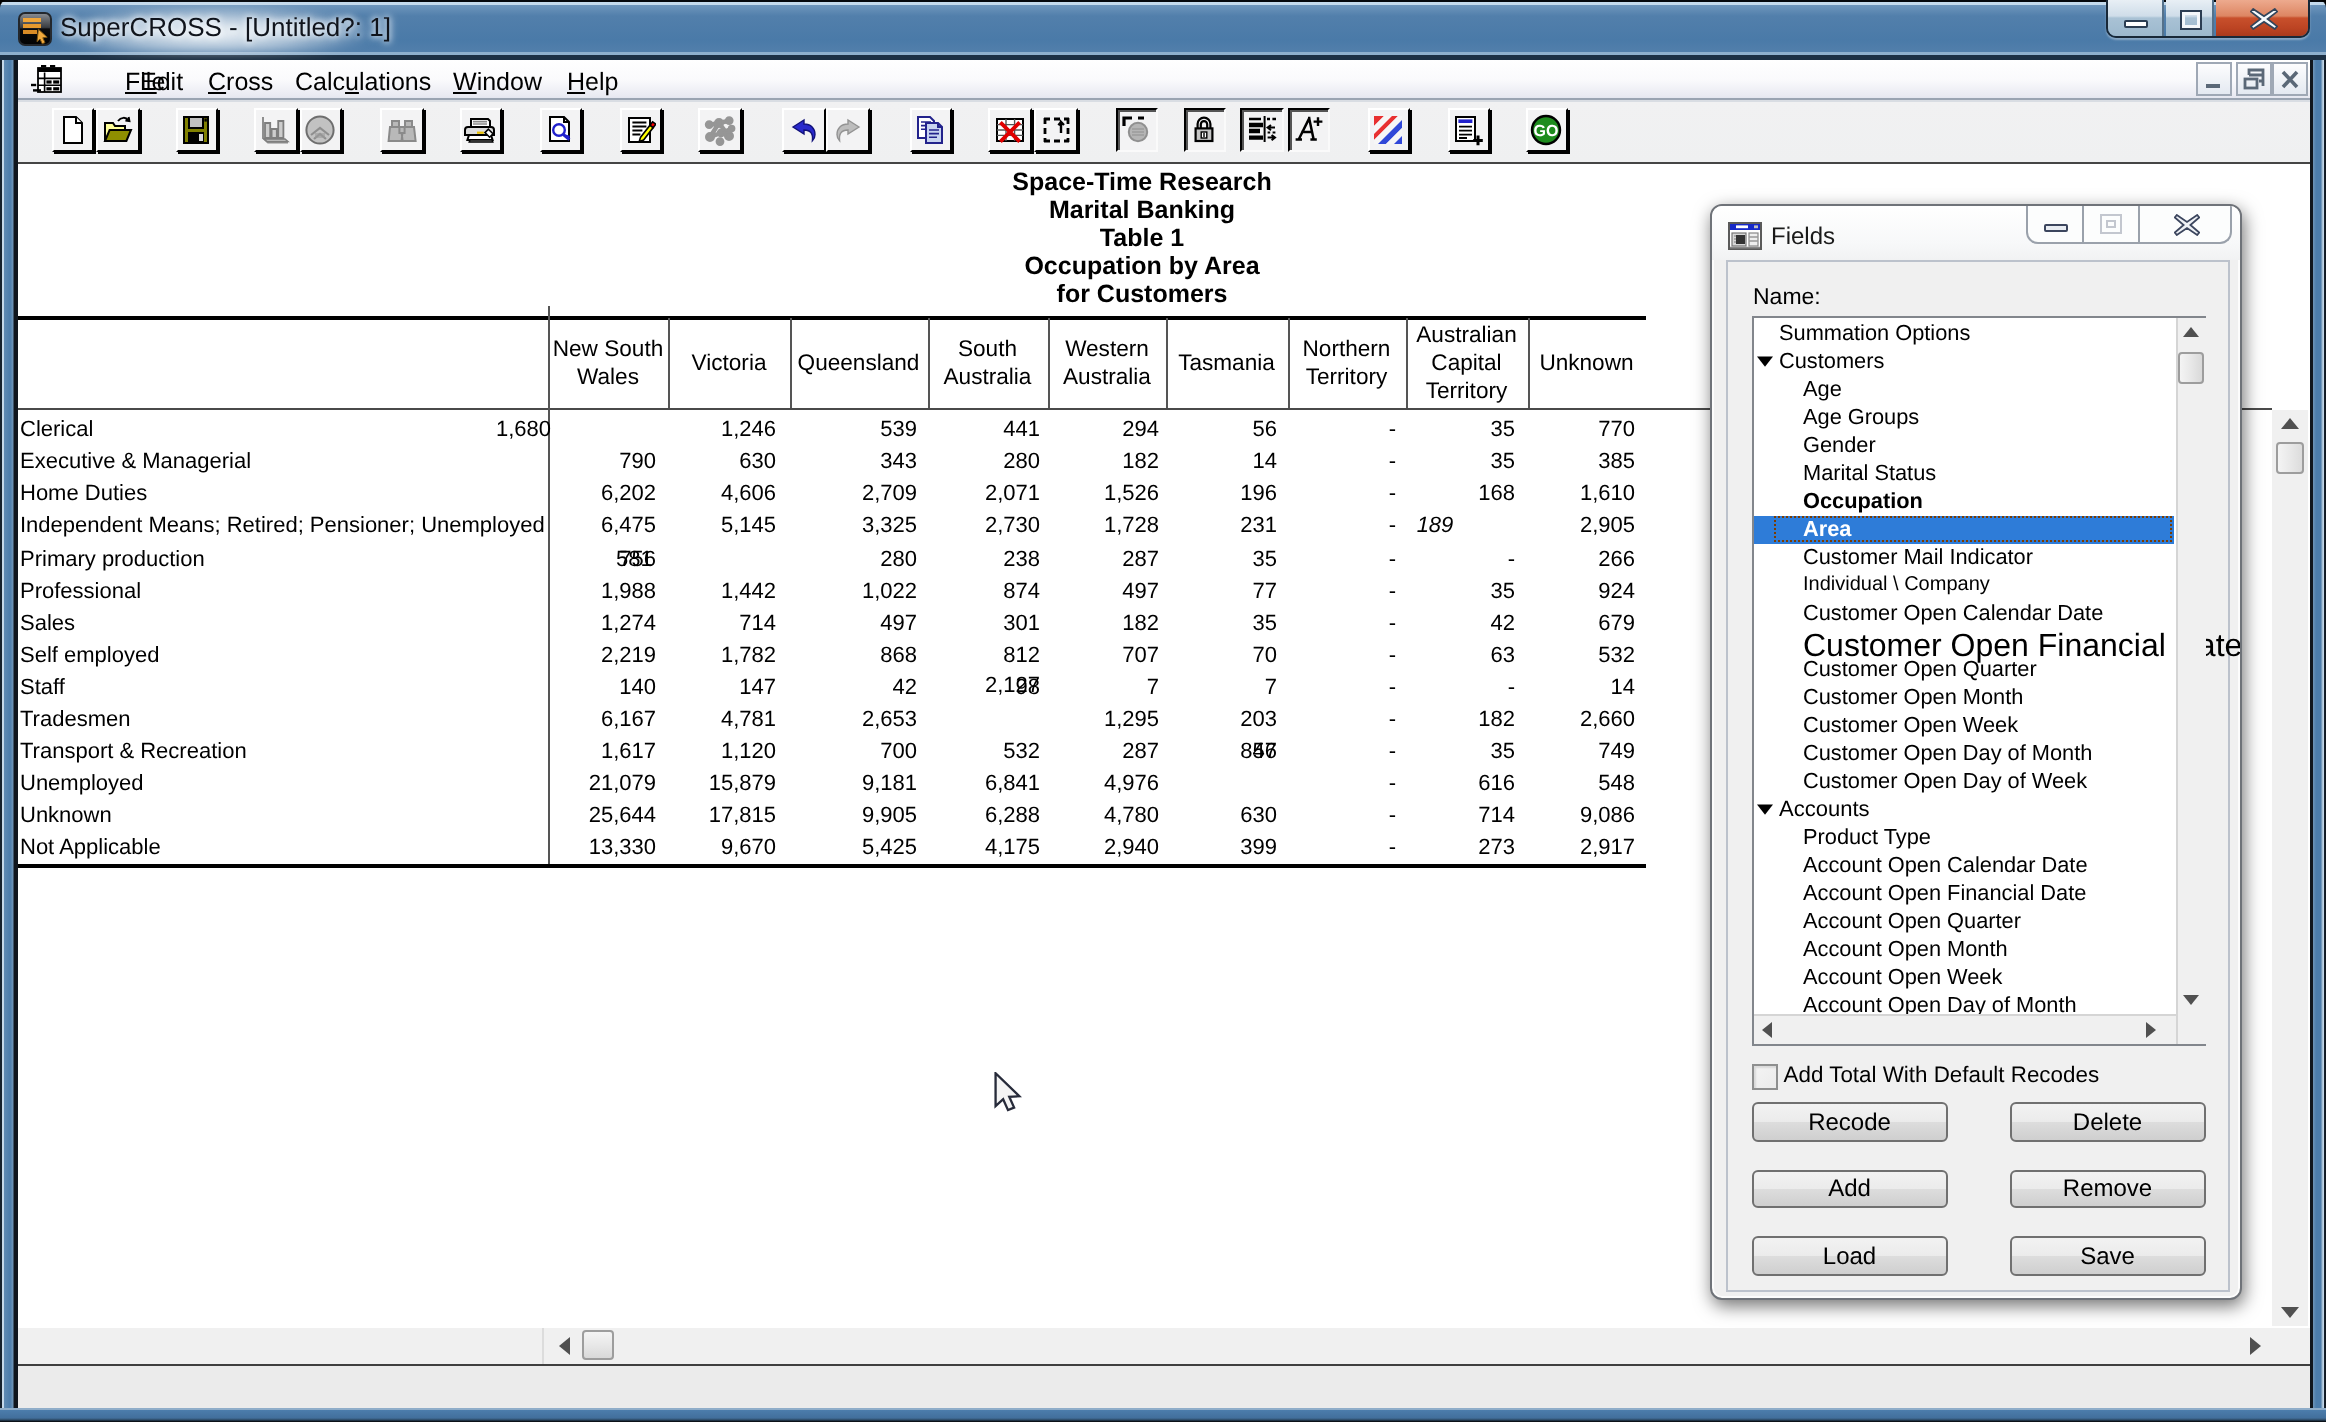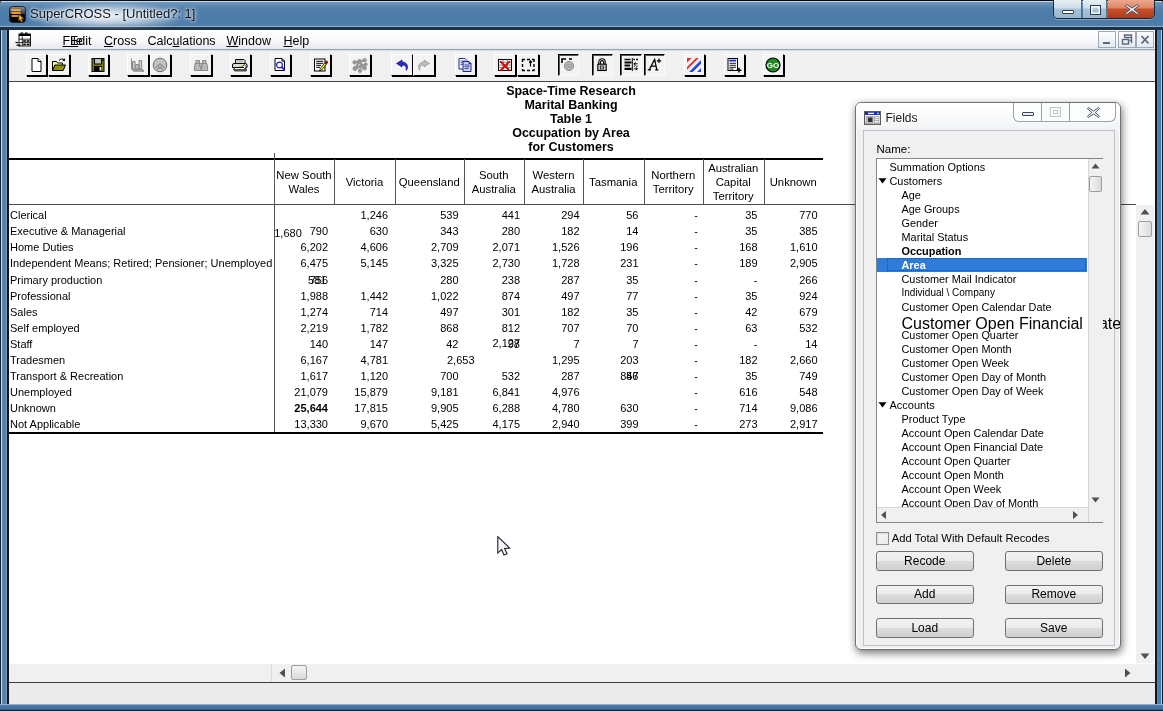--- a/index.html
+++ b/index.html
@@ -254,21 +254,21 @@
 <div class="abs" style="left:274.0px;top:159px;width:60.0px;height:45px;display:flex;align-items:center;justify-content:center;text-align:center;font-size:11.3px;line-height:14px;color:#000;">New South Wales</div>
 <div class="abs" style="left:334.0px;top:159px;width:61.0px;height:45px;display:flex;align-items:center;justify-content:center;text-align:center;font-size:11.3px;line-height:14px;color:#000;">Victoria</div>
 <div class="abs" style="left:395.0px;top:159px;width:68.5px;height:45px;display:flex;align-items:center;justify-content:center;text-align:center;font-size:11.3px;line-height:14px;color:#000;">Queensland</div>
 <div class="abs" style="left:463.5px;top:159px;width:60.5px;height:45px;display:flex;align-items:center;justify-content:center;text-align:center;font-size:11.3px;line-height:14px;color:#000;">South Australia</div>
 <div class="abs" style="left:524.0px;top:159px;width:59.0px;height:45px;display:flex;align-items:center;justify-content:center;text-align:center;font-size:11.3px;line-height:14px;color:#000;">Western Australia</div>
 <div class="abs" style="left:583.0px;top:159px;width:60.5px;height:45px;display:flex;align-items:center;justify-content:center;text-align:center;font-size:11.3px;line-height:14px;color:#000;">Tasmania</div>
 <div class="abs" style="left:643.5px;top:159px;width:59.5px;height:45px;display:flex;align-items:center;justify-content:center;text-align:center;font-size:11.3px;line-height:14px;color:#000;">Northern Territory</div>
 <div class="abs" style="left:703.0px;top:159px;width:60.5px;height:45px;display:flex;align-items:center;justify-content:center;text-align:center;font-size:11.3px;line-height:14px;color:#000;">Australian Capital Territory</div>
 <div class="abs" style="left:763.5px;top:159px;width:59.5px;height:45px;display:flex;align-items:center;justify-content:center;text-align:center;font-size:11.3px;line-height:14px;color:#000;">Unknown</div>
 <div class="abs tt" style="left:10px;top:209.2px;">Clerical</div>
-<div class="abs tt" style="left:248px;top:227px;width:80px;text-align:center;">1,680</div>
+<div class="abs tt" style="left:248px;top:209px;width:80px;text-align:left;">1,680</div>
 <div class="abs tt" style="left:308px;top:209.2px;width:80px;text-align:right;">1,246</div>
 <div class="abs tt" style="left:378.5px;top:209.2px;width:80px;text-align:right;">539</div>
 <div class="abs tt" style="left:440px;top:209.2px;width:80px;text-align:right;">441</div>
 <div class="abs tt" style="left:499.5px;top:209.2px;width:80px;text-align:right;">294</div>
 <div class="abs tt" style="left:558.5px;top:209.2px;width:80px;text-align:right;">56</div>
 <div class="abs tt" style="left:618px;top:209.2px;width:80px;text-align:right;">-</div>
 <div class="abs tt" style="left:677.5px;top:209.2px;width:80px;text-align:right;">35</div>
 <div class="abs tt" style="left:737.5px;top:209.2px;width:80px;text-align:right;">770</div>
 <div class="abs tt" style="left:10px;top:225.3px;">Executive &amp; Managerial</div>
 <div class="abs tt" style="left:248px;top:225.3px;width:80px;text-align:right;">790</div>
@@ -291,21 +291,21 @@
 <div class="abs tt" style="left:677.5px;top:241.3px;width:80px;text-align:right;">168</div>
 <div class="abs tt" style="left:737.5px;top:241.3px;width:80px;text-align:right;">1,610</div>
 <div class="abs tt" style="left:10px;top:257.4px;">Independent Means; Retired; Pensioner; Unemployed</div>
 <div class="abs tt" style="left:248px;top:257.4px;width:80px;text-align:right;">6,475</div>
 <div class="abs tt" style="left:308px;top:257.4px;width:80px;text-align:right;">5,145</div>
 <div class="abs tt" style="left:378.5px;top:257.4px;width:80px;text-align:right;">3,325</div>
 <div class="abs tt" style="left:440px;top:257.4px;width:80px;text-align:right;">2,730</div>
 <div class="abs tt" style="left:499.5px;top:257.4px;width:80px;text-align:right;">1,728</div>
 <div class="abs tt" style="left:558.5px;top:257.4px;width:80px;text-align:right;">231</div>
 <div class="abs tt" style="left:618px;top:257.4px;width:80px;text-align:right;">-</div>
-<div class="abs tt" style="left:677.5px;top:257.4px;width:80px;text-align:right;">189</div>
+<div class="abs tt" style="left:677.5px;top:257.4px;width:80px;text-align:center;font-style:italic;">189</div>
 <div class="abs tt" style="left:737.5px;top:257.4px;width:80px;text-align:right;">2,905</div>
 <div class="abs tt" style="left:10px;top:273.5px;">Primary production</div>
 <div class="abs tt" style="left:248px;top:273.5px;width:80px;text-align:right;">756</div>
 <div class="abs tt" style="left:308px;top:273.5px;width:80px;">581</div>
 <div class="abs tt" style="left:378.5px;top:273.5px;width:80px;text-align:right;">280</div>
 <div class="abs tt" style="left:440px;top:273.5px;width:80px;text-align:right;">238</div>
 <div class="abs tt" style="left:499.5px;top:273.5px;width:80px;text-align:right;">287</div>
 <div class="abs tt" style="left:558.5px;top:273.5px;width:80px;text-align:right;">35</div>
 <div class="abs tt" style="left:618px;top:273.5px;width:80px;text-align:right;">-</div>
 <div class="abs tt" style="left:677.5px;top:273.5px;width:80px;text-align:right;">-</div>
@@ -346,21 +346,21 @@
 <div class="abs tt" style="left:378.5px;top:337.8px;width:80px;text-align:right;">42</div>
 <div class="abs tt" style="left:440px;top:337.8px;width:80px;text-align:right;">98</div>
 <div class="abs tt" style="left:499.5px;top:337.8px;width:80px;text-align:right;">7</div>
 <div class="abs tt" style="left:558.5px;top:337.8px;width:80px;text-align:right;">7</div>
 <div class="abs tt" style="left:618px;top:337.8px;width:80px;text-align:right;">-</div>
 <div class="abs tt" style="left:677.5px;top:337.8px;width:80px;text-align:right;">-</div>
 <div class="abs tt" style="left:737.5px;top:337.8px;width:80px;text-align:right;">14</div>
 <div class="abs tt" style="left:10px;top:353.8px;">Tradesmen</div>
 <div class="abs tt" style="left:248px;top:353.8px;width:80px;text-align:right;">6,167</div>
 <div class="abs tt" style="left:308px;top:353.8px;width:80px;text-align:right;">4,781</div>
-<div class="abs tt" style="left:378.5px;top:353.8px;width:96px;text-align:right;">2,653</div>
+<div class="abs tt" style="left:378.5px;top:353.8px;width:80px;text-align:right;">2,653</div>
 <div class="abs tt" style="left:440px;top:337px;width:80px;text-align:right;">2,127</div>
 <div class="abs tt" style="left:499.5px;top:353.8px;width:80px;text-align:right;">1,295</div>
 <div class="abs tt" style="left:558.5px;top:353.8px;width:80px;text-align:right;">203</div>
 <div class="abs tt" style="left:618px;top:353.8px;width:80px;text-align:right;">-</div>
 <div class="abs tt" style="left:677.5px;top:353.8px;width:80px;text-align:right;">182</div>
 <div class="abs tt" style="left:737.5px;top:353.8px;width:80px;text-align:right;">2,660</div>
 <div class="abs tt" style="left:10px;top:369.9px;">Transport &amp; Recreation</div>
 <div class="abs tt" style="left:248px;top:369.9px;width:80px;text-align:right;">1,617</div>
 <div class="abs tt" style="left:308px;top:369.9px;width:80px;text-align:right;">1,120</div>
 <div class="abs tt" style="left:378.5px;top:369.9px;width:80px;text-align:right;">700</div>
@@ -374,21 +374,21 @@
 <div class="abs tt" style="left:248px;top:386.0px;width:80px;text-align:right;">21,079</div>
 <div class="abs tt" style="left:308px;top:386.0px;width:80px;text-align:right;">15,879</div>
 <div class="abs tt" style="left:378.5px;top:386.0px;width:80px;text-align:right;">9,181</div>
 <div class="abs tt" style="left:440px;top:386.0px;width:80px;text-align:right;">6,841</div>
 <div class="abs tt" style="left:499.5px;top:386.0px;width:80px;text-align:right;">4,976</div>
 <div class="abs tt" style="left:558.5px;top:370px;width:80px;text-align:right;">847</div>
 <div class="abs tt" style="left:618px;top:386.0px;width:80px;text-align:right;">-</div>
 <div class="abs tt" style="left:677.5px;top:386.0px;width:80px;text-align:right;">616</div>
 <div class="abs tt" style="left:737.5px;top:386.0px;width:80px;text-align:right;">548</div>
 <div class="abs tt" style="left:10px;top:402.0px;">Unknown</div>
-<div class="abs tt" style="left:248px;top:402.0px;width:80px;text-align:right;font-weight:bold;">25,644</div>
+<div class="abs tt" style="left:248px;top:402.0px;width:80px;text-align:right;">25,644</div>
 <div class="abs tt" style="left:308px;top:402.0px;width:80px;text-align:right;">17,815</div>
 <div class="abs tt" style="left:378.5px;top:402.0px;width:80px;text-align:right;">9,905</div>
 <div class="abs tt" style="left:440px;top:402.0px;width:80px;text-align:right;">6,288</div>
 <div class="abs tt" style="left:499.5px;top:402.0px;width:80px;text-align:right;">4,780</div>
 <div class="abs tt" style="left:558.5px;top:402.0px;width:80px;text-align:right;">630</div>
 <div class="abs tt" style="left:618px;top:402.0px;width:80px;text-align:right;">-</div>
 <div class="abs tt" style="left:677.5px;top:402.0px;width:80px;text-align:right;">714</div>
 <div class="abs tt" style="left:737.5px;top:402.0px;width:80px;text-align:right;">9,086</div>
 <div class="abs tt" style="left:10px;top:418.1px;">Not Applicable</div>
 <div class="abs tt" style="left:248px;top:418.1px;width:80px;text-align:right;">13,330</div>

